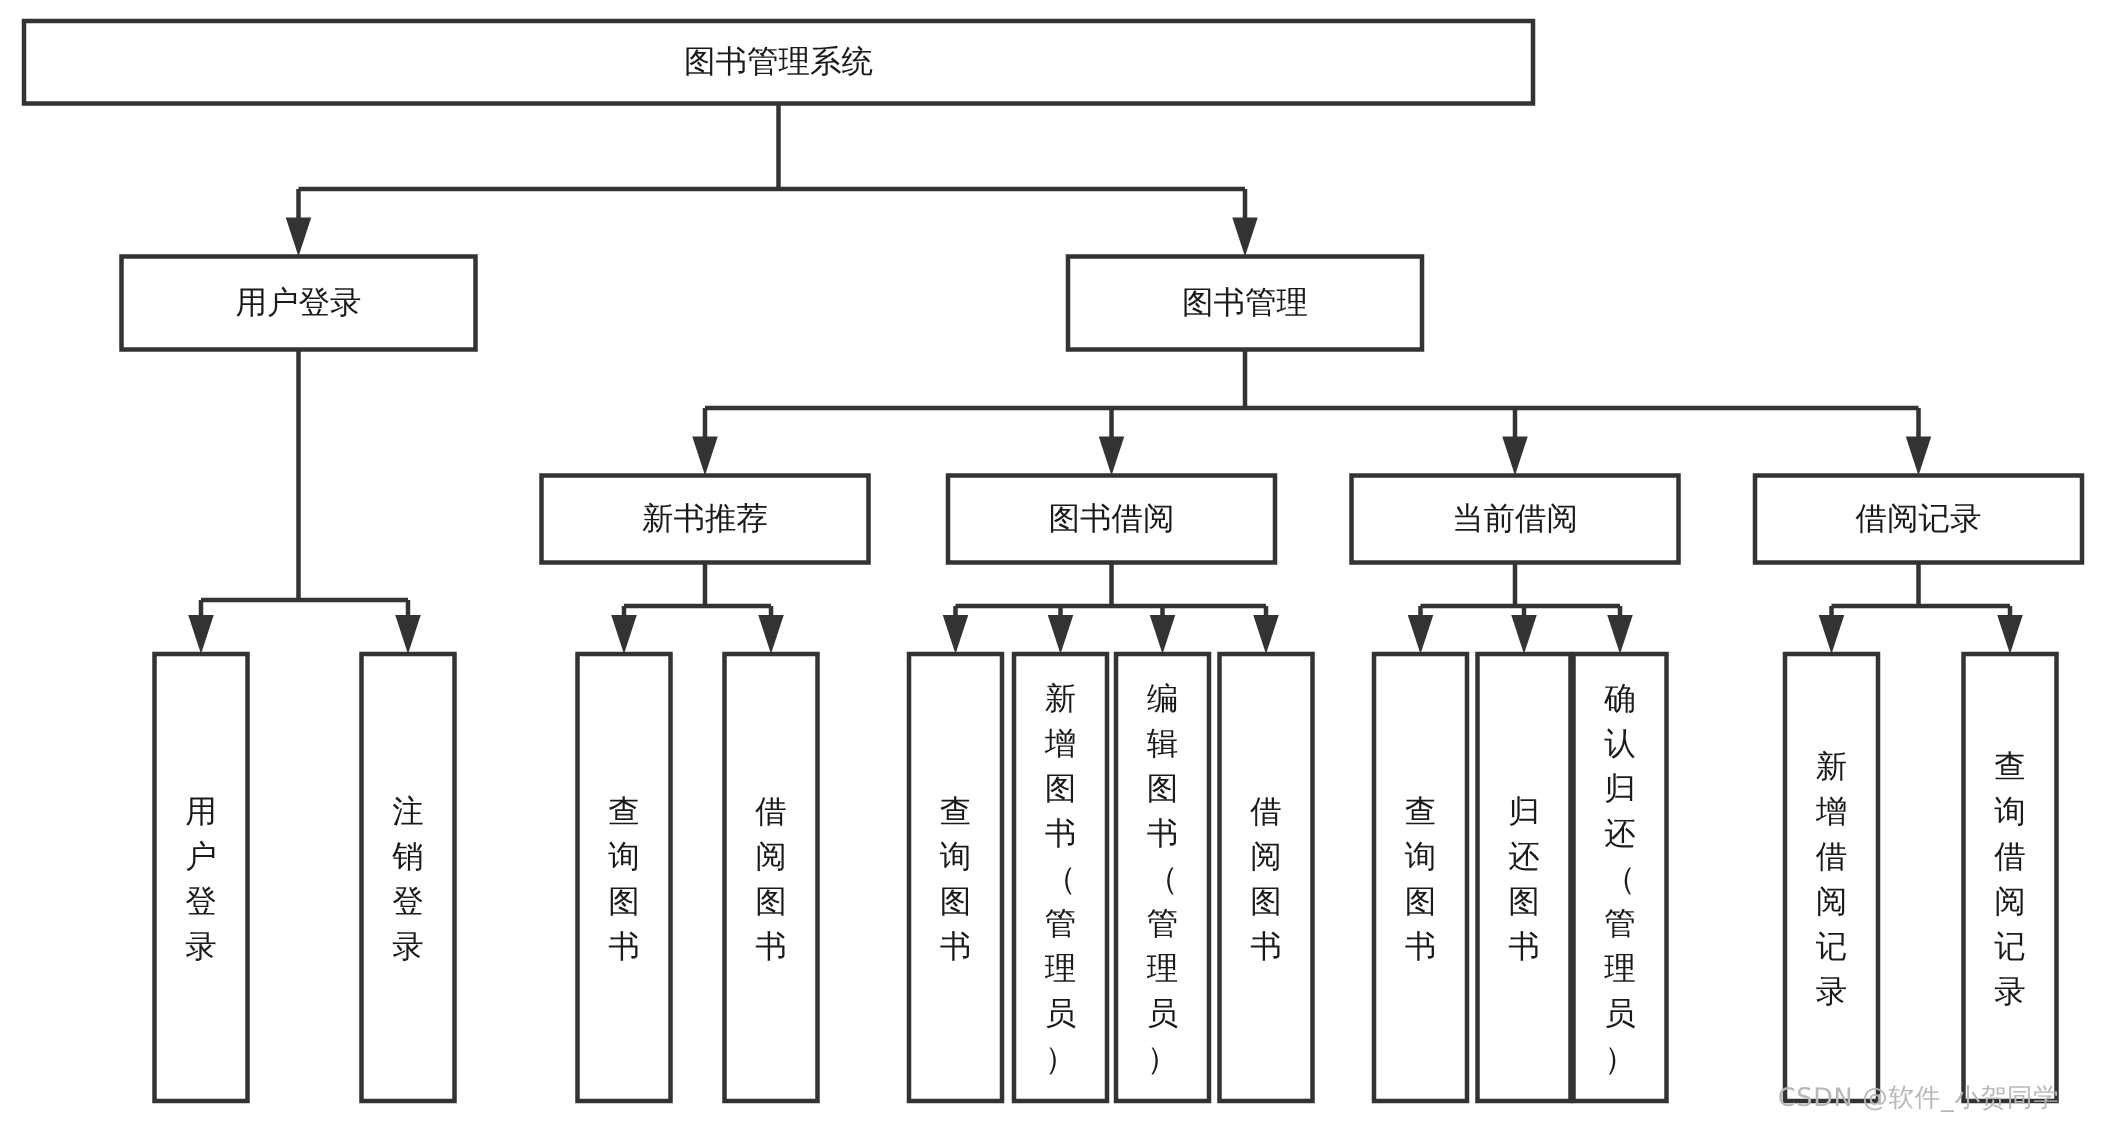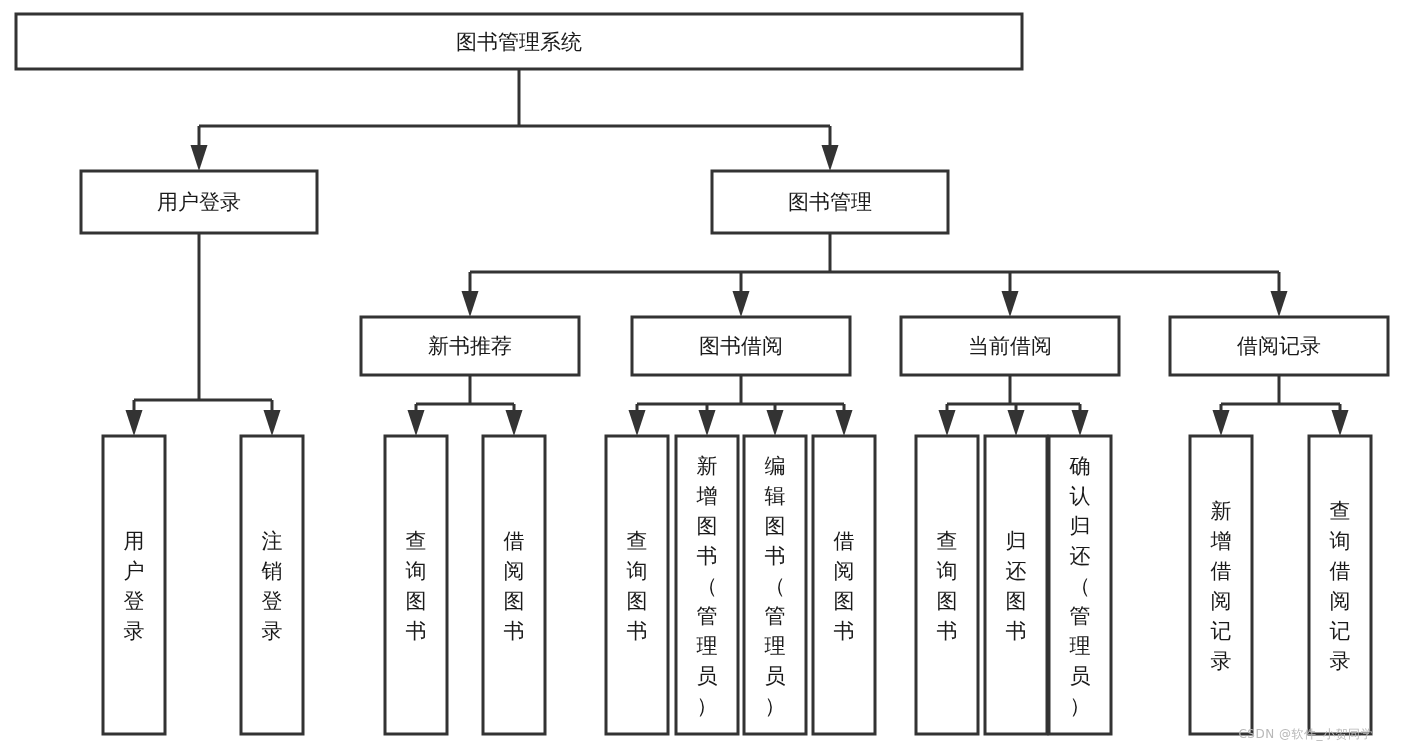--- a/index.html
+++ b/index.html
@@ -53,21 +53,21 @@
     font-family: "DejaVu Sans", "Liberation Sans", sans-serif;
     font-size: 21px;
     fill: #1a1a1a;
     text-anchor: middle;
   }
   .watermark {
     position: absolute;
     right: 8px;
     bottom: 4px;
     font-family: "DejaVu Sans", "Liberation Sans", sans-serif;
-    font-size: 12px;
+    font-size: 17px;
     color: #b8b8b8;
     letter-spacing: 0.5px;
     white-space: nowrap;
     user-select: none;
   }
 </style>
 </head>
 <body>
 
 <div id="diagram-root">

